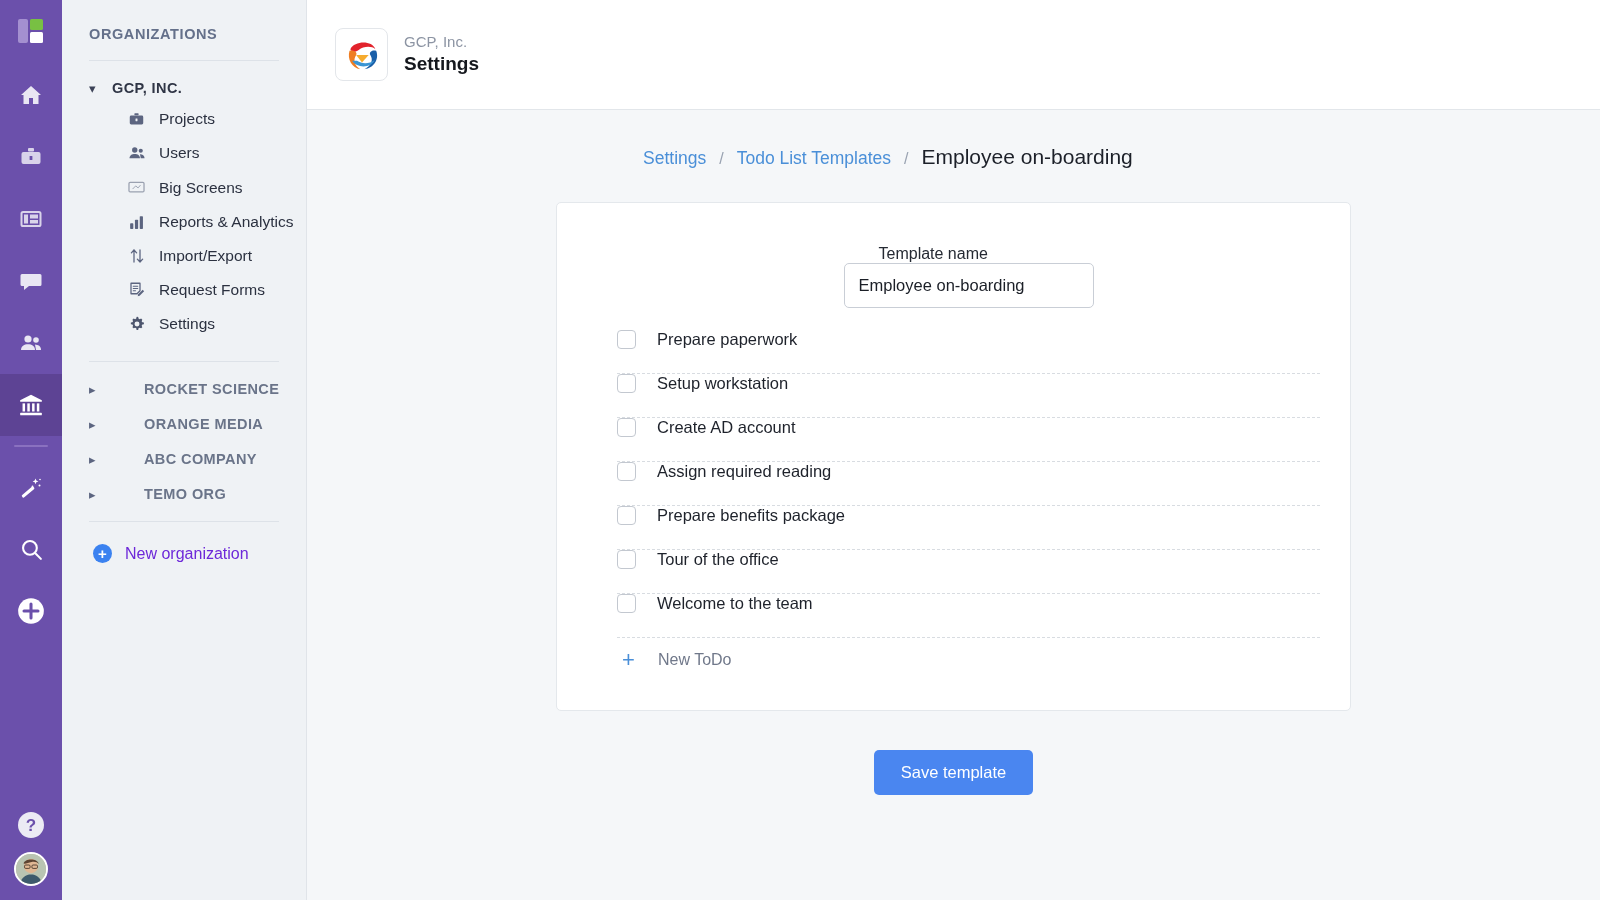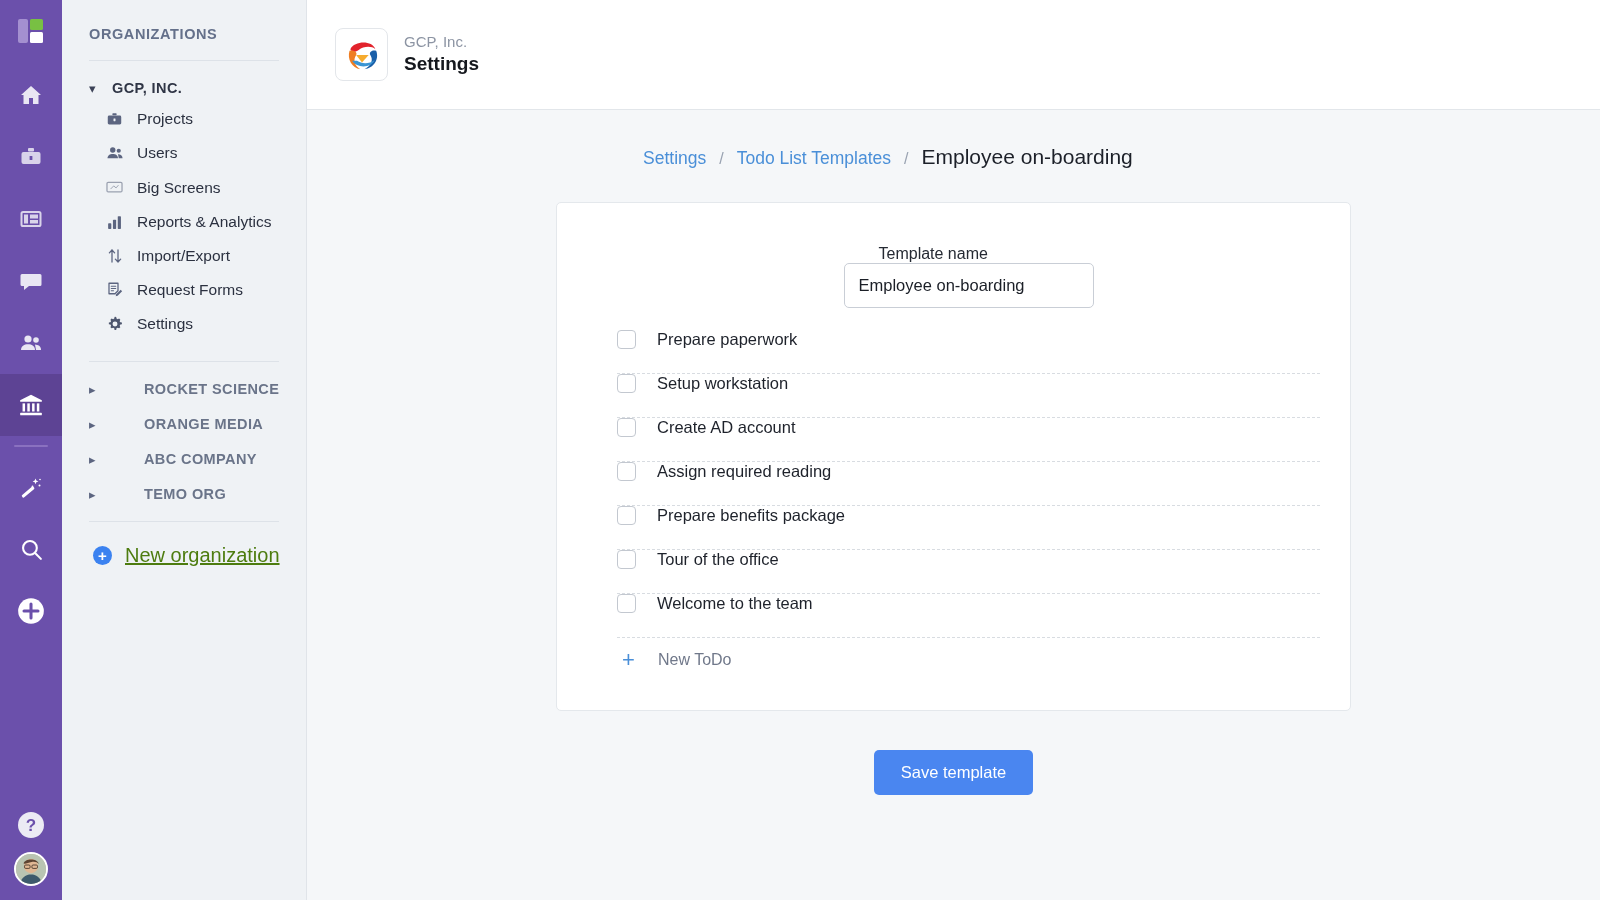--- a/index.html
+++ b/index.html
@@ -57,36 +57,36 @@
   .org-head {
     display: flex; align-items: center; gap: 11px;
     padding: 19px 0 0 27px; cursor: pointer;
   }
   .org-head .chev { width: 12px; color: #3c4257; font-size: 13px; line-height: 1; }
   .org-name { font-size: 14.5px; font-weight: bold; letter-spacing: 0.4px; color: #2f3545; }
   .org-name.muted { color: #6a7489; margin-left: 32px; }
   .nav-list { padding-top: 6px; }
   .nav-item {
     display: flex; align-items: center; gap: 13px;
-    padding: 8px 0 8px 43px; cursor: pointer;
+    padding: 8px 0 8px 65px; cursor: pointer;
   }
   .nav-item .ico { width: 19px; display: flex; align-items: center; justify-content: center; color: #5c6580; }
   .nav-item .lbl { font-size: 15.5px; color: #2b3140; }
   .org-collapsed { padding: 19px 0 0 27px; display: flex; align-items: center; gap: 11px; cursor: pointer; }
   .org-collapsed .chev { width: 12px; color: #5c6580; font-size: 13px; }
   .new-org {
     display: flex; align-items: center; gap: 13px;
     padding: 22px 0 0 31px; cursor: pointer;
   }
   .new-org .plus {
     width: 19px; height: 19px; border-radius: 50%;
     background: #3b82f0; color: #fff; font-size: 15px; font-weight: bold;
     display: flex; align-items: center; justify-content: center; line-height: 1;
   }
-  .new-org .lbl { font-size: 20px; color: #4d7c0f; text-decoration: underline; }
+  .new-org .lbl { font-size: 16px; color: #6d28d9; }
 
   
   .main { flex: 1 1 auto; display: flex; flex-direction: column; background: #f5f7f9; min-width: 0; }
   .topbar {
     background: #ffffff; border-bottom: 1px solid #e2e6ea;
     height: 110px; display: flex; align-items: center; padding-left: 28px; flex: 0 0 110px;
   }
   .brand-logo {
     width: 53px; height: 53px; border: 1px solid #e3e6ea; border-radius: 8px;
     background: #fff; display: flex; align-items: center; justify-content: center;

